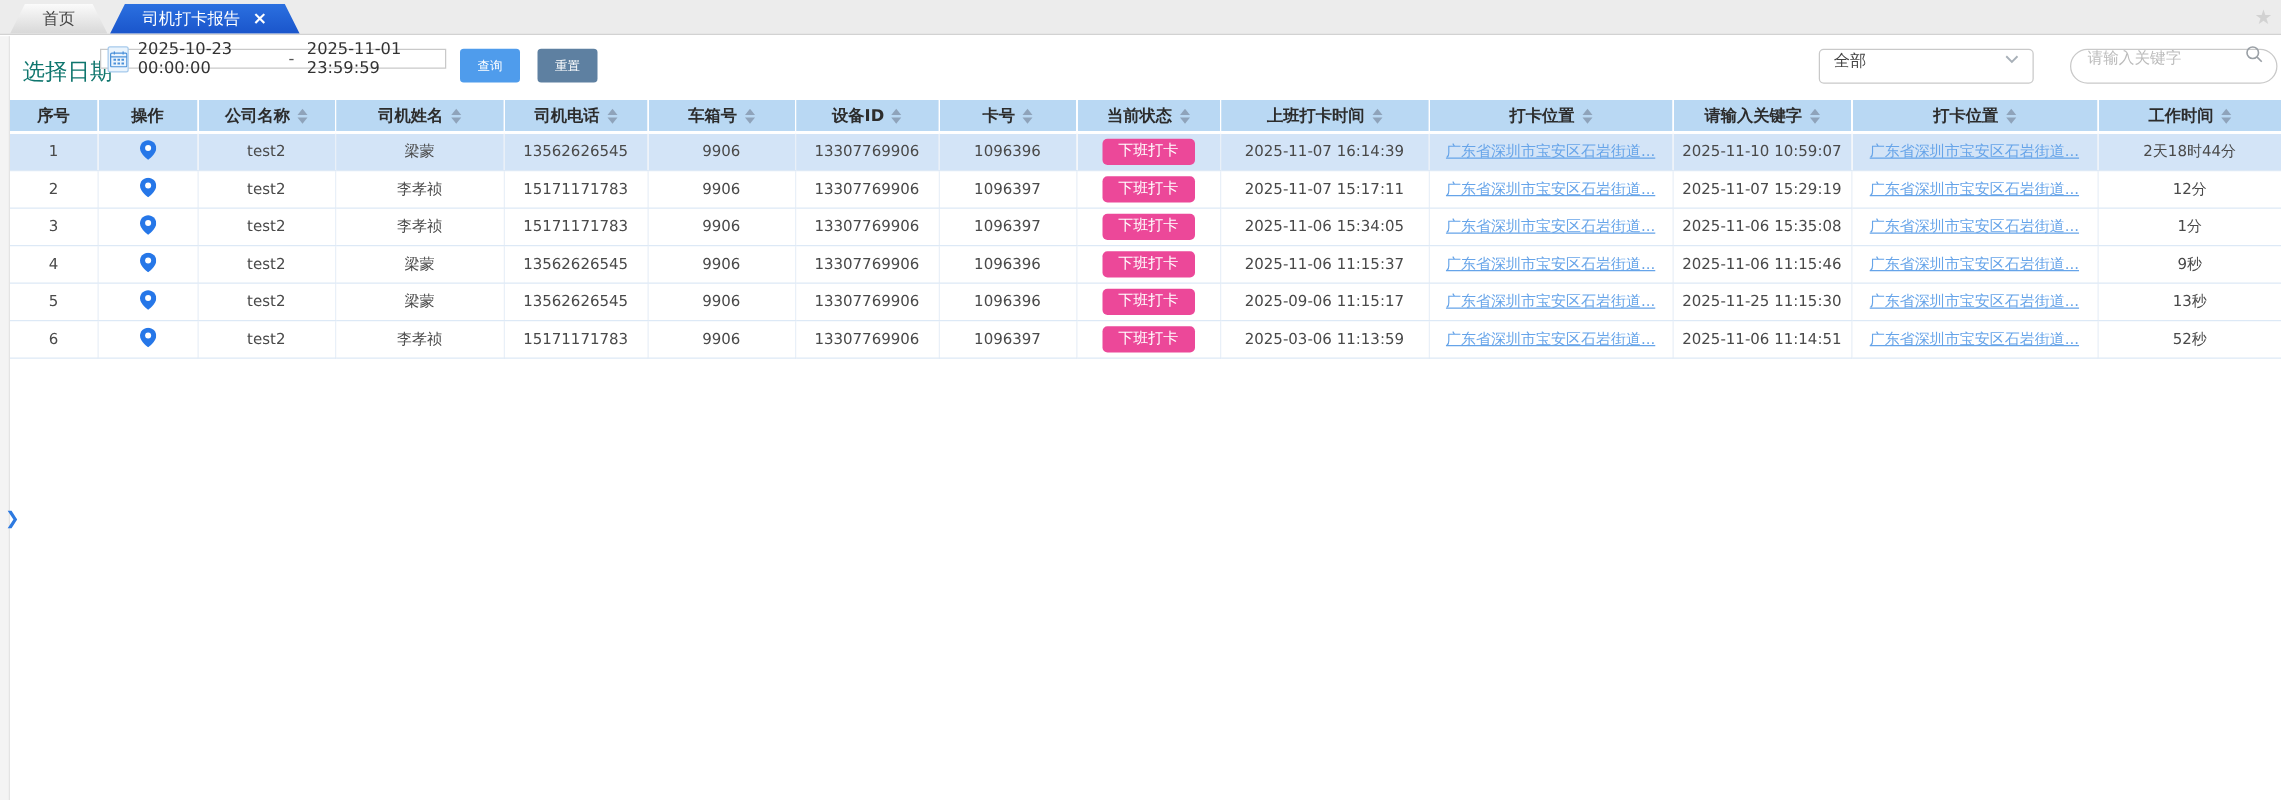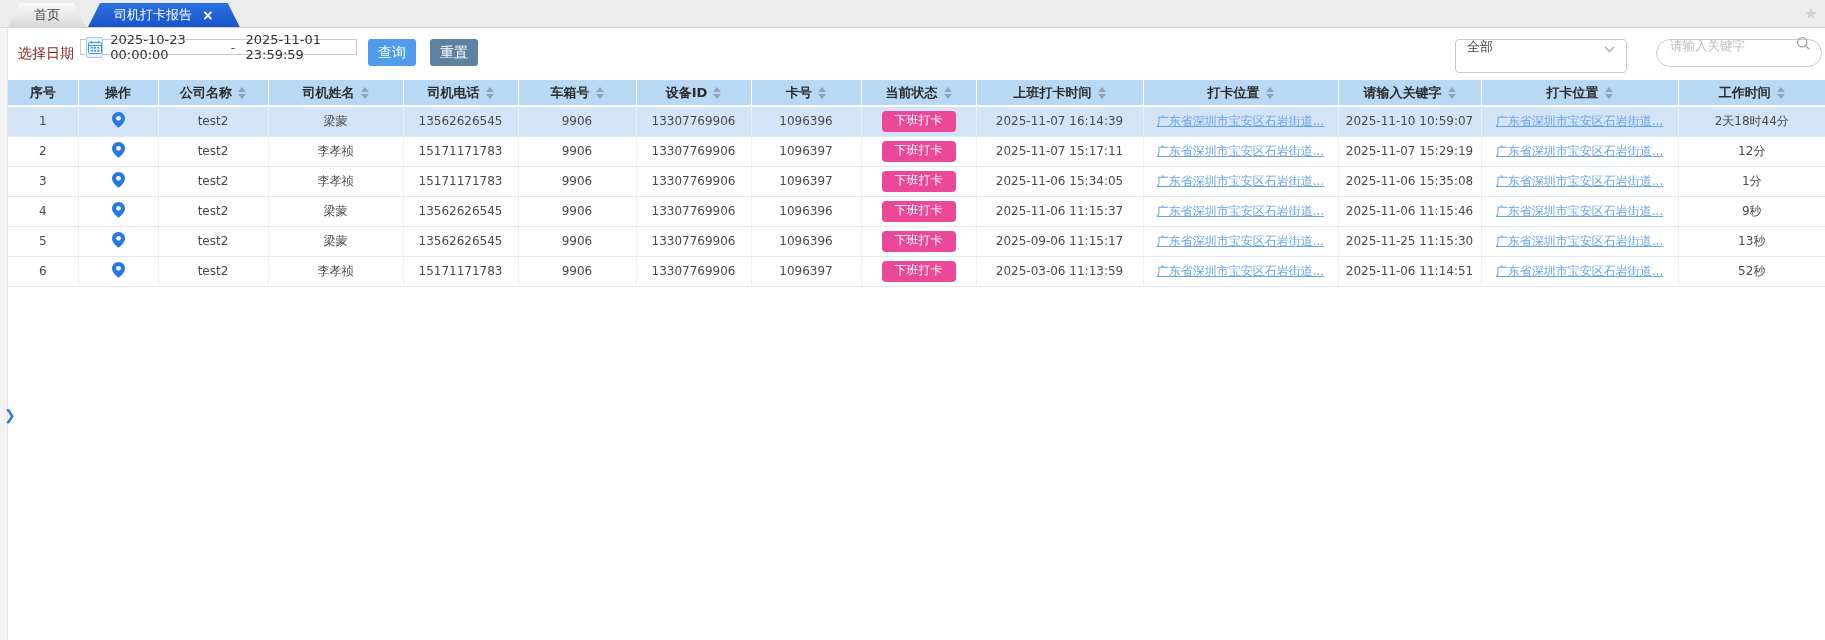--- a/index.html
+++ b/index.html
@@ -11,33 +11,33 @@
           border-bottom:1px solid #d2d2d2;display:flex;align-items:flex-end;padding-left:8px}
   .tab{height:24px;display:flex;align-items:center;justify-content:center;font-size:13px;
        clip-path:polygon(12px 0,calc(100% - 12px) 0,100% 100%,0 100%);padding:0 26px;cursor:pointer}
   .tab.inactive{background:linear-gradient(#fbfbfb,#d8d8d8);color:#444}
   .tab.active{background:linear-gradient(#2b70e0,#1a55cb);color:#fff;margin-left:2px}
   .tab .close{margin-left:10px;font-weight:bold;font-size:14px;line-height:1}
   .fav-star{position:absolute;right:7px;top:4px;font-size:16px;color:#d2d2d2}
 
   
   .toolbar{position:absolute;top:29px;left:0;width:1825px;height:50px;background:#fff}
-  .date-label{position:absolute;left:18px;top:16px;font-size:14px;color:#7f1d1d}
+  .date-label{position:absolute;left:18px;top:16px;font-size:18px;color:#0f766e}
   .range{position:absolute;left:80px;top:10px;width:277px;height:16px;border:1px solid #c9c9c9;
          background:#fff;display:flex;align-items:center;font-size:13px;color:#333}
   .cal-btn{width:21px;height:21px;margin:0 7px 0 5px;background:#eaf4fd;border:1px solid #a5c9ec;
            border-radius:2px;display:flex;align-items:center;justify-content:center;cursor:pointer}
   .range .sep{margin:0 10px;color:#555}
   .btn{position:absolute;top:10px;height:27px;border:none;border-radius:3px;color:#fff;
-       font-size:14px;font-family:Liberation Serif, serif;cursor:pointer}
+       font-size:10px;font-family:Liberation Serif, serif;cursor:pointer}
   .btn.query{left:368px;width:48px;background:#4f9cec}
   .btn.reset{left:430px;width:48px;background:#5e80a1}
   .dropdown{position:absolute;left:1455px;top:10px;width:172px;height:28px;border:1px solid #c9c9c9;
-            border-radius:4px;display:flex;align-items:flex-end;justify-content:space-between;
-            padding:16px 11px;font-size:13px;color:#444;background:#fff;cursor:pointer}
+            border-radius:4px;display:flex;align-items:flex-start;justify-content:space-between;
+            padding:0 11px;font-size:13px;color:#444;background:#fff;cursor:pointer}
   .searchbox{position:absolute;left:1656px;top:10px;width:166px;height:28px;border:1px solid #c9c9c9;
              border-radius:14px;display:flex;align-items:center;padding:0 10px 16px 13px;background:#fff}
   .searchbox input{border:none;outline:none;flex:1;font-size:12.5px;color:#333;background:transparent;
                    font-family:inherit;min-width:0}
   .searchbox input::placeholder{color:#bcbcbc}
 
   
   .table-wrap{position:absolute;left:8px;top:80px;width:1817px}
   table{border-collapse:collapse;table-layout:fixed;width:1817px}
   thead th{background:#b9d8f3;height:26px;font-size:13px;color:#2c2c2c;font-weight:bold;

